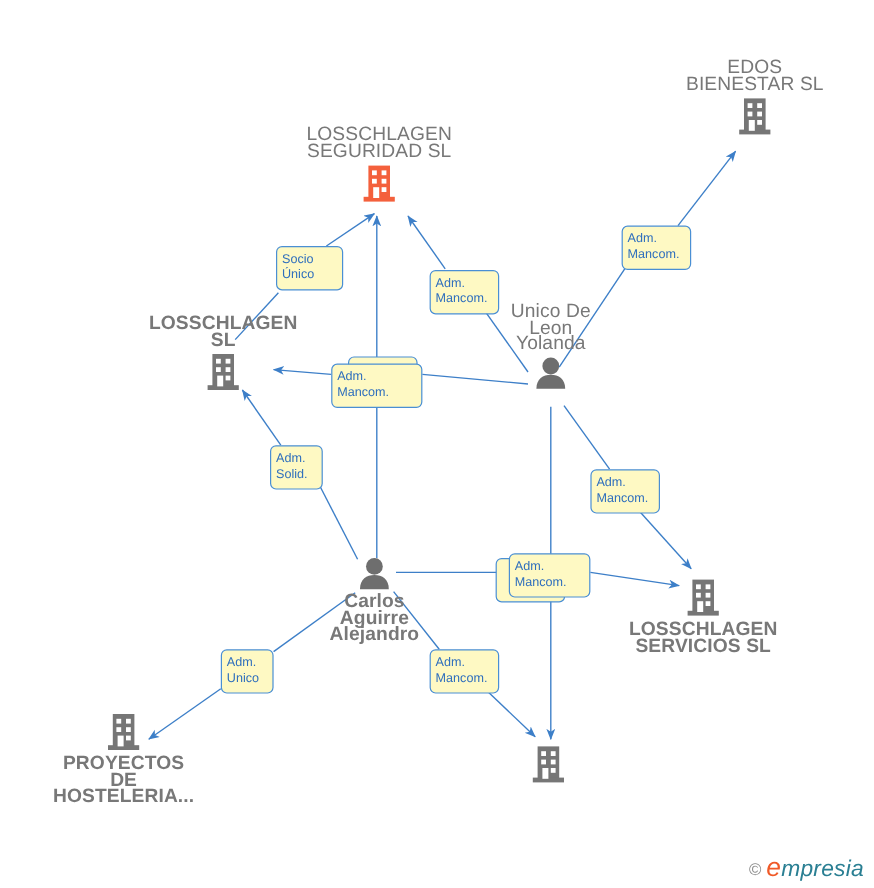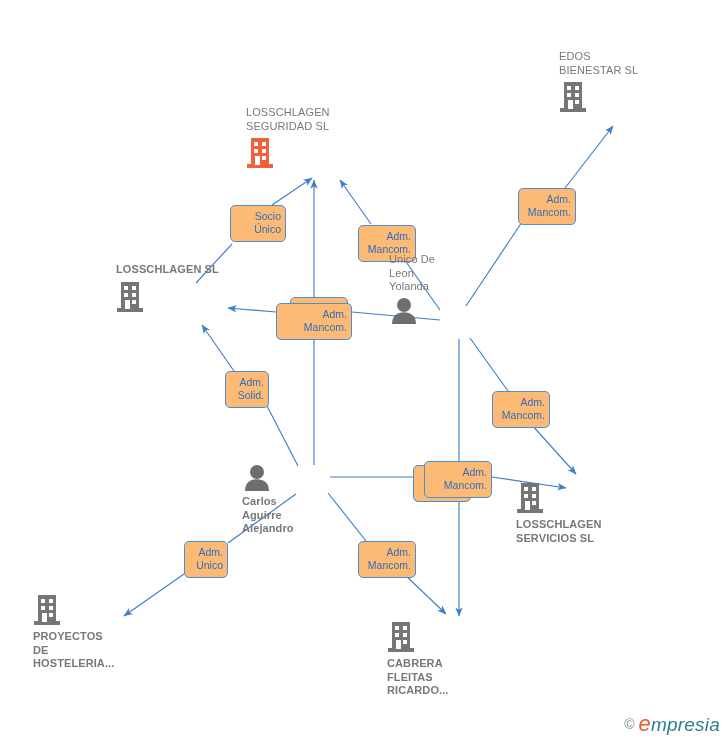--- a/index.html
+++ b/index.html
@@ -26,23 +26,23 @@
     width: 728px;
     height: 740px;
     pointer-events: none;
   }
 
   
   .node {
     position: absolute;
     width: 140px;
     margin-left: -70px;
-    text-align: left;
+    text-align: center;
     color: #787878;
-    font-size: 11px;
+    font-size: 16px;
     line-height: 13.5px;
     letter-spacing: 0.1px;
   }
   .node .glyph {
     display: block;
     line-height: 0;
   }
   .node-label {
     display: block;
     white-space: pre-line;
@@ -50,27 +50,27 @@
   .node.label-above .node-label { margin-bottom: 3px; }
   .node.label-below .node-label { margin-top: 3px; font-weight: bold; }
 
   .company-icon svg { display: inline-block; }
   .person-icon svg { display: inline-block; }
 
   
   .rel-tag {
     position: absolute;
     box-sizing: border-box;
-    background: #fdba74;
+    background: #fef9c3;
     border: 1px solid #4a8fd4;
     border-radius: 5px;
     color: #2f6fbd;
     font-size: 10.5px;
     line-height: 13px;
-    text-align: right;
+    text-align: left;
     padding: 4px 4px 5px 4px;
     white-space: pre-line;
     box-shadow: 0 0 0 0 rgba(0,0,0,0);
   }
 
   
   #watermark {
     position: absolute;
     right: 8px;
     bottom: 6px;
@@ -293,23 +293,20 @@
         <rect x="5" y="2" width="18" height="27" fill="#767676"></rect>
         <rect x="1" y="28" width="26" height="4" fill="#767676"></rect>
         <rect x="8" y="6" width="4" height="4" fill="#ffffff"></rect>
         <rect x="16" y="6" width="4" height="4" fill="#ffffff"></rect>
         <rect x="8" y="13" width="4" height="4" fill="#ffffff"></rect>
         <rect x="16" y="13" width="4" height="4" fill="#ffffff"></rect>
         <rect x="16" y="20" width="4" height="4" fill="#ffffff"></rect>
         <rect x="9" y="20" width="5" height="9" fill="#ffffff"></rect>
       </svg>
     </span>
-    <span class="node-label">CABRERA
-FLEITAS
-RICARDO...</span>
   </div>
 
   <div id="watermark">
     <span class="copy">©</span>
     <span class="brand"><span class="lead">e</span><span>mpresia</span></span>
   </div>
 
 </div>
 
 </body></html>

